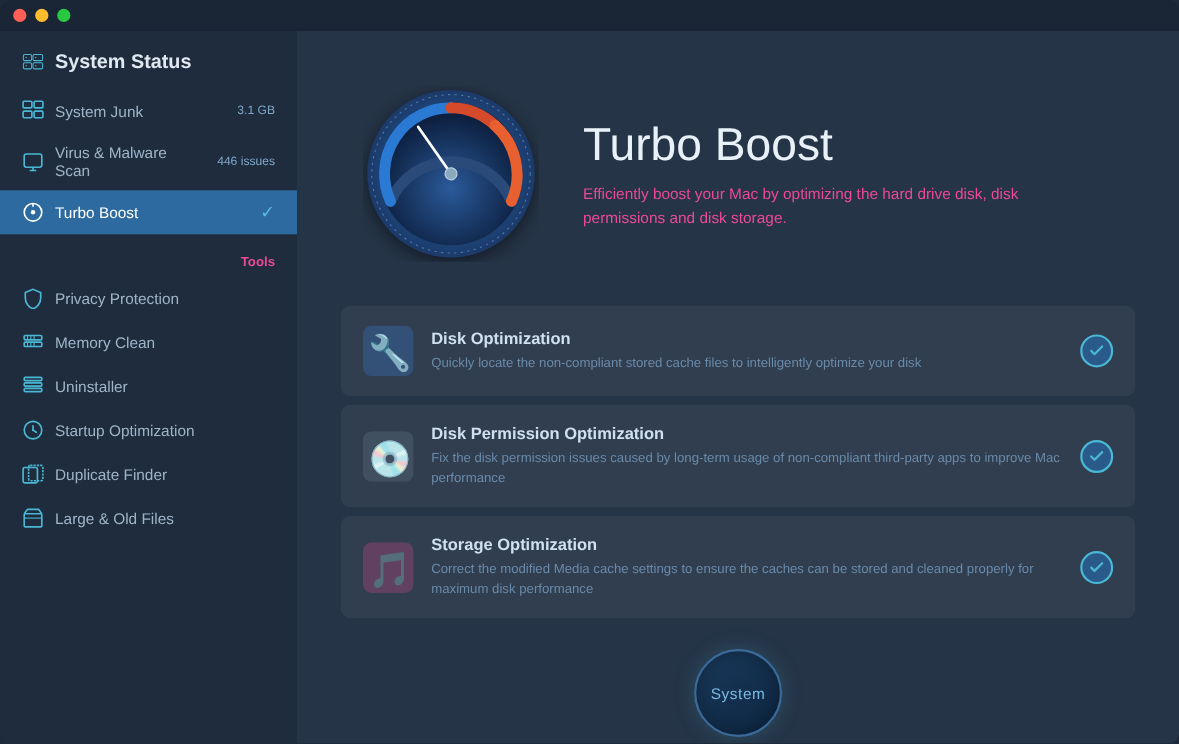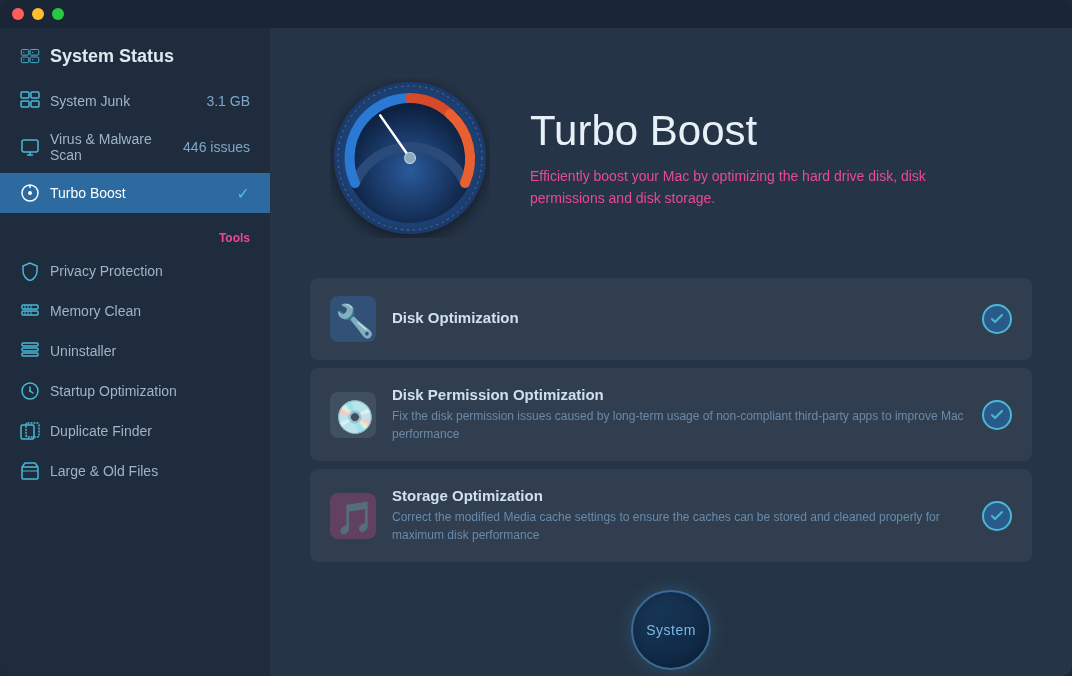--- a/index.html
+++ b/index.html
@@ -85,21 +85,21 @@
       position: relative;
       color: #a0b4c8;
       font-size: 14px;
     }
     .nav-item.active {
       background: #2d6aa0;
       color: #ffffff;
     }
     .nav-item .nav-label { flex: 1; }
     .nav-item .nav-badge {
-      font-size: 14px;
+      font-size: 11px;
       color: #7fa8c8;
     }
     .nav-item .nav-check {
       color: #5bbde0;
       font-size: 16px;
     }
     .nav-icon {
       width: 20px; height: 20px;
       color: #4ab8d4;
       flex-shrink: 0;
@@ -433,20 +433,21 @@
 
         <div class="feature-card">
           <div class="card-icon">
             <svg width="46" height="46" viewBox="0 0 46 46">
               <rect width="46" height="46" rx="8" fill="#3a7ad4" opacity="0.3"></rect>
               <text x="5" y="36" font-size="32">🔧</text>
             </svg>
           </div>
           <div class="card-text">
             <div class="card-title">Disk Optimization</div>
+            <div class="card-desc">Quickly locate the non-compliant stored cache files to intelligently optimize your disk</div>
           </div>
           <div class="card-check">
             <svg width="16" height="16" viewBox="0 0 16 16" fill="none">
               <polyline points="3,8 6,11 13,4" stroke="#4ab8d4" stroke-width="2" stroke-linecap="round" stroke-linejoin="round"></polyline>
             </svg>
           </div>
         </div>
 
         <div class="feature-card">
           <div class="card-icon">

